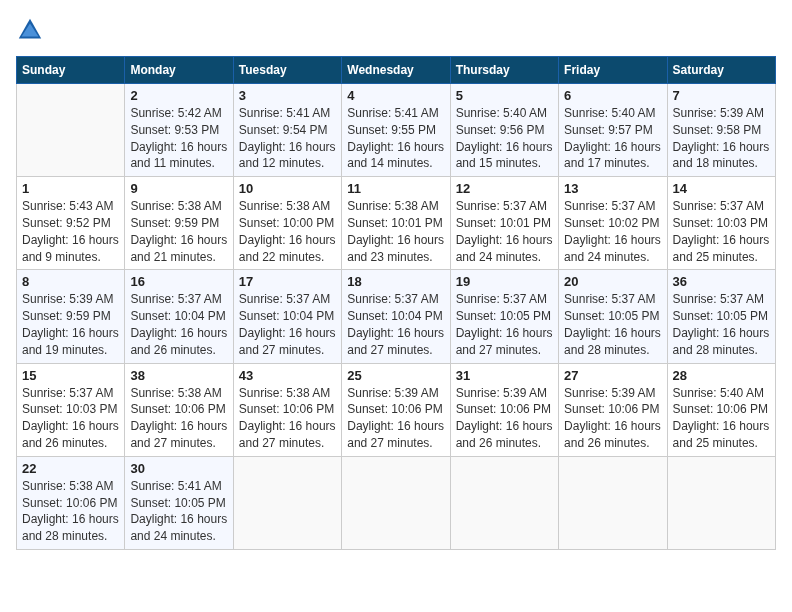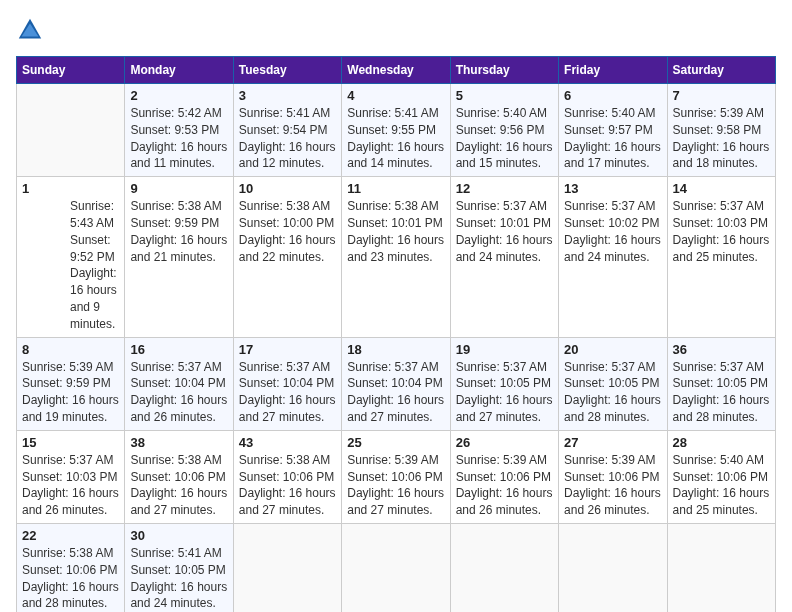--- a/index.html
+++ b/index.html
@@ -51,21 +51,21 @@
     .location {
       font-size: 14px;
       color: #555;
     }
     table {
       width: 100%;
       border-collapse: collapse;
       font-size: 10.5px;
     }
     thead tr th {
-      background-color: #4c1d95;
+      background-color: #0c4a6e;
       color: #fff;
       text-align: left;
       padding: 6px 5px;
       font-size: 12px;
       font-weight: bold;
       border: 1px solid #1a5fa8;
     }
     tbody tr td {
       border: 1px solid #ccc;
       vertical-align: top;
@@ -170,21 +170,21 @@
           <span class="day-num">7</span>
           <div class="day-info" style="white-space: pre-line;">Sunrise: 5:39 AM
 Sunset: 9:58 PM
 Daylight: 16 hours
 and 18 minutes.</div>
         </td>
       </tr>
       <tr>
         <td>
           <span class="day-num">1</span>
-          <div class="day-info" style="white-space: pre-line; margin-left: 48px;">Sunrise: 5:43 AM
+          <div class="day-info" style="white-space: pre-line;">Sunrise: 5:43 AM
 Sunset: 9:52 PM
 Daylight: 16 hours
 and 9 minutes.</div>
         </td>
         <td>
           <span class="day-num">9</span>
           <div class="day-info" style="white-space: pre-line;">Sunrise: 5:38 AM
 Sunset: 9:59 PM
 Daylight: 16 hours
 and 21 minutes.</div>
@@ -299,21 +299,21 @@
 and 27 minutes.</div>
         </td>
         <td>
           <span class="day-num">25</span>
           <div class="day-info" style="white-space: pre-line;">Sunrise: 5:39 AM
 Sunset: 10:06 PM
 Daylight: 16 hours
 and 27 minutes.</div>
         </td>
         <td>
-          <span class="day-num">26</span>
+          <span class="day-num">31</span>
           <div class="day-info" style="white-space: pre-line;">Sunrise: 5:39 AM
 Sunset: 10:06 PM
 Daylight: 16 hours
 and 26 minutes.</div>
         </td>
         <td>
           <span class="day-num">27</span>
           <div class="day-info" style="white-space: pre-line;">Sunrise: 5:39 AM
 Sunset: 10:06 PM
 Daylight: 16 hours

